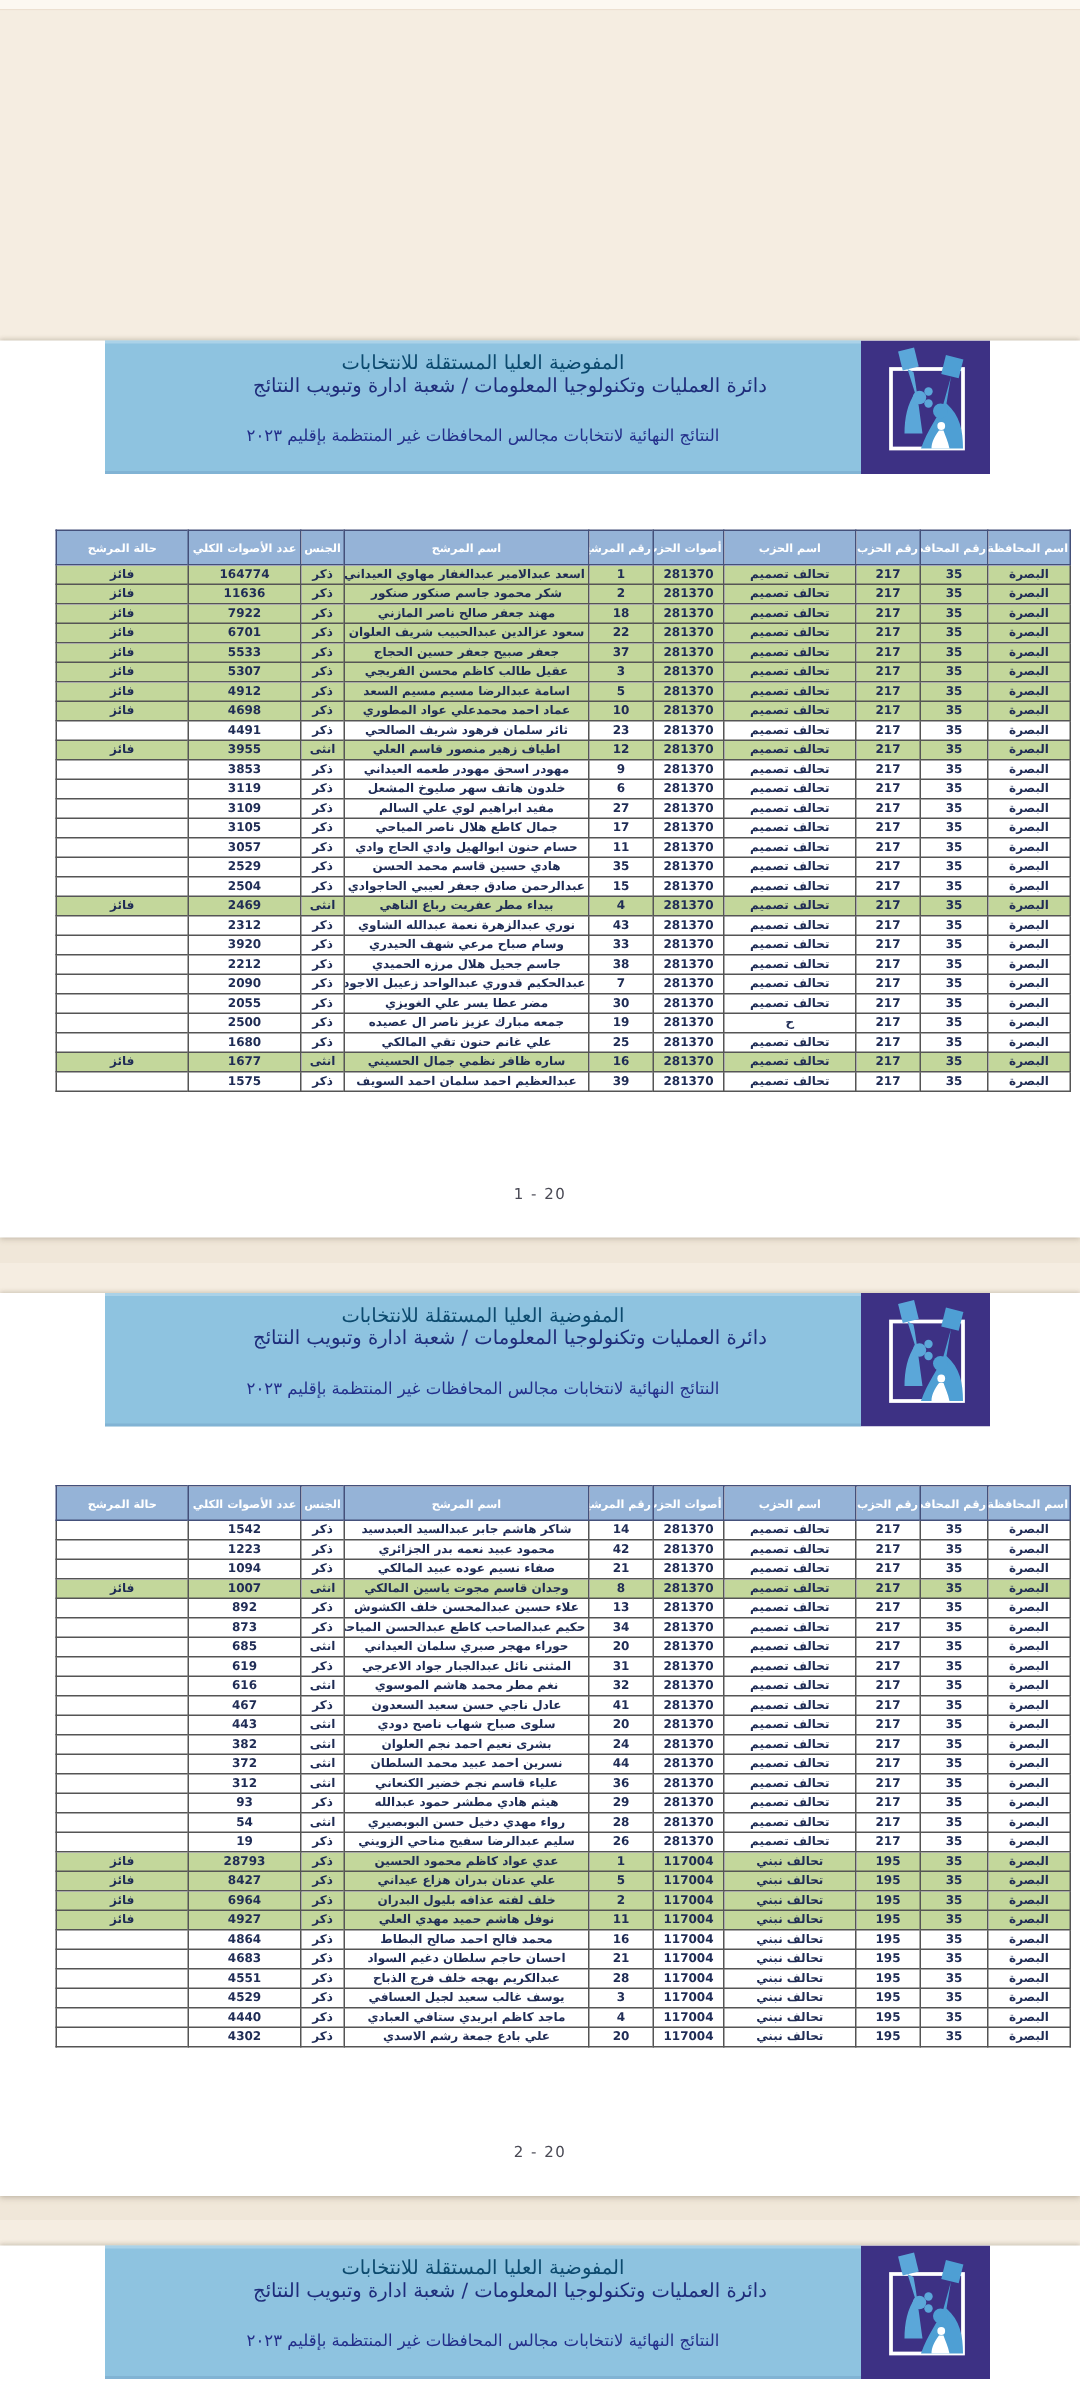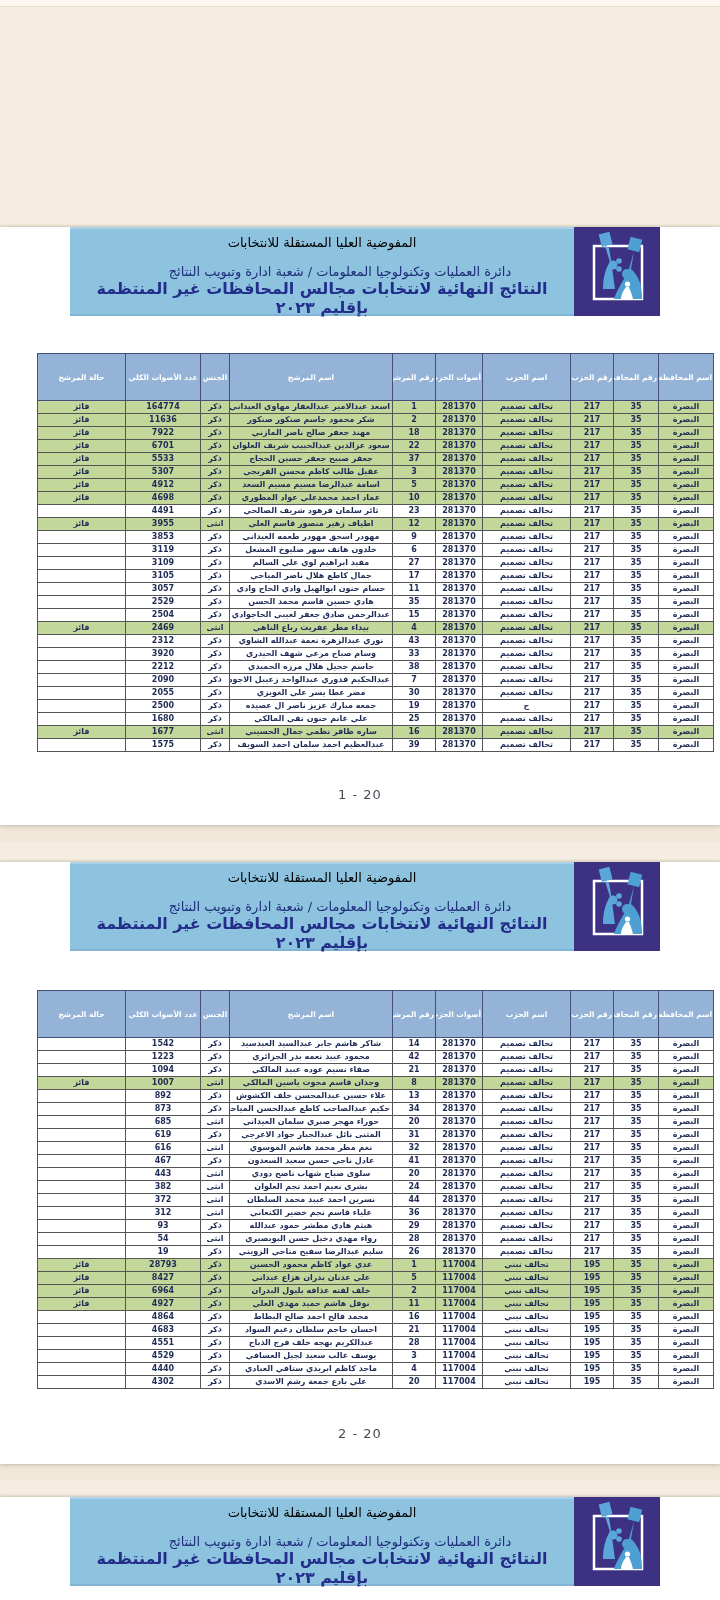--- a/index.html
+++ b/index.html
@@ -27,53 +27,53 @@
     margin-left:70px;width:590px;height:89px;
   }
   .page1 .banner{margin-top:21px;}
   .page2 .banner{margin-top:20px;}
   .page3 .banner{margin-top:17px;}
   .banner-text{
     flex:1;background:#8ec3e0;direction:rtl;text-align:center;
     padding-top:5px;box-sizing:border-box;
     box-shadow:inset 0 -2px 0 rgba(20,40,110,.10), inset 0 2px 0 rgba(255,255,255,.25);
   }
-  .banner-line1{font-size:13px;color:#000000;margin-top:3px;}
-  .banner-line2{font-size:13px;color:#1f2d7b;margin-top:14px;padding-left:36px;}
-  .banner-line3{font-size:16px;font-weight:bold;color:#232e8a;margin-top:0;letter-spacing:.2px;}
+  .banner-line1{font-size:13px;color:#0c4a6e;margin-top:3px;}
+  .banner-line2{font-size:13px;color:#1f2d7b;margin-top:0;padding-left:36px;}
+  .banner-line3{font-size:11px;font-weight:normal;color:#232e8a;margin-top:19px;letter-spacing:.2px;}
   .banner-logo{width:86px;height:89px;flex:0 0 86px;}
   .banner-logo svg{display:block;}
 
   
   .results-table{
     direction:rtl;border-collapse:collapse;table-layout:fixed;
     margin-left:37px;margin-right:37px;width:646px;
     border:1px solid #222;
   }
   .page1 .results-table{margin-top:37px;}
   .page2 .results-table{margin-top:39px;}
   .results-table th{
     background:#95b3d7;color:#ffffff;font-weight:bold;font-size:7.5px;
-    height:14px;padding:16px 1px;border:1px solid #44507a;
+    height:14px;padding:4px 1px;border:1px solid #44507a;
     white-space:nowrap;overflow:hidden;text-align:center;
   }
   .results-table td{
     font-size:8px;font-weight:bold;color:#1f2c55;
     height:12px;line-height:12px;padding:0 2px;border:1px solid #555;
     white-space:nowrap;overflow:hidden;text-align:center;background:#ffffff;
   }
   .results-table tr.winner td{background:#c3d79b;}
   .c0{width:52px;margin-left:28px;} .c1{width:42px;} .c2{width:40px;} .c3{width:85px;}
   .c4{width:44px;} .c5{width:40px;} .c6{width:160px;} .c7{width:26px;}
   .c8{width:72px;} .c9{width:85px;}
 
   
   .page-footer{
     position:absolute;left:0;width:100%;text-align:center;
-    font-size:13px;color:#4a4a55;letter-spacing:1px;
+    font-size:10px;color:#4a4a55;letter-spacing:1px;
   }
   .page1 .page-footer{bottom:23px;}
   .page2 .page-footer{bottom:23px;}
 </style>
 </head>
 <body>
 
 <div class="top-strip"></div>
 
 <div>

